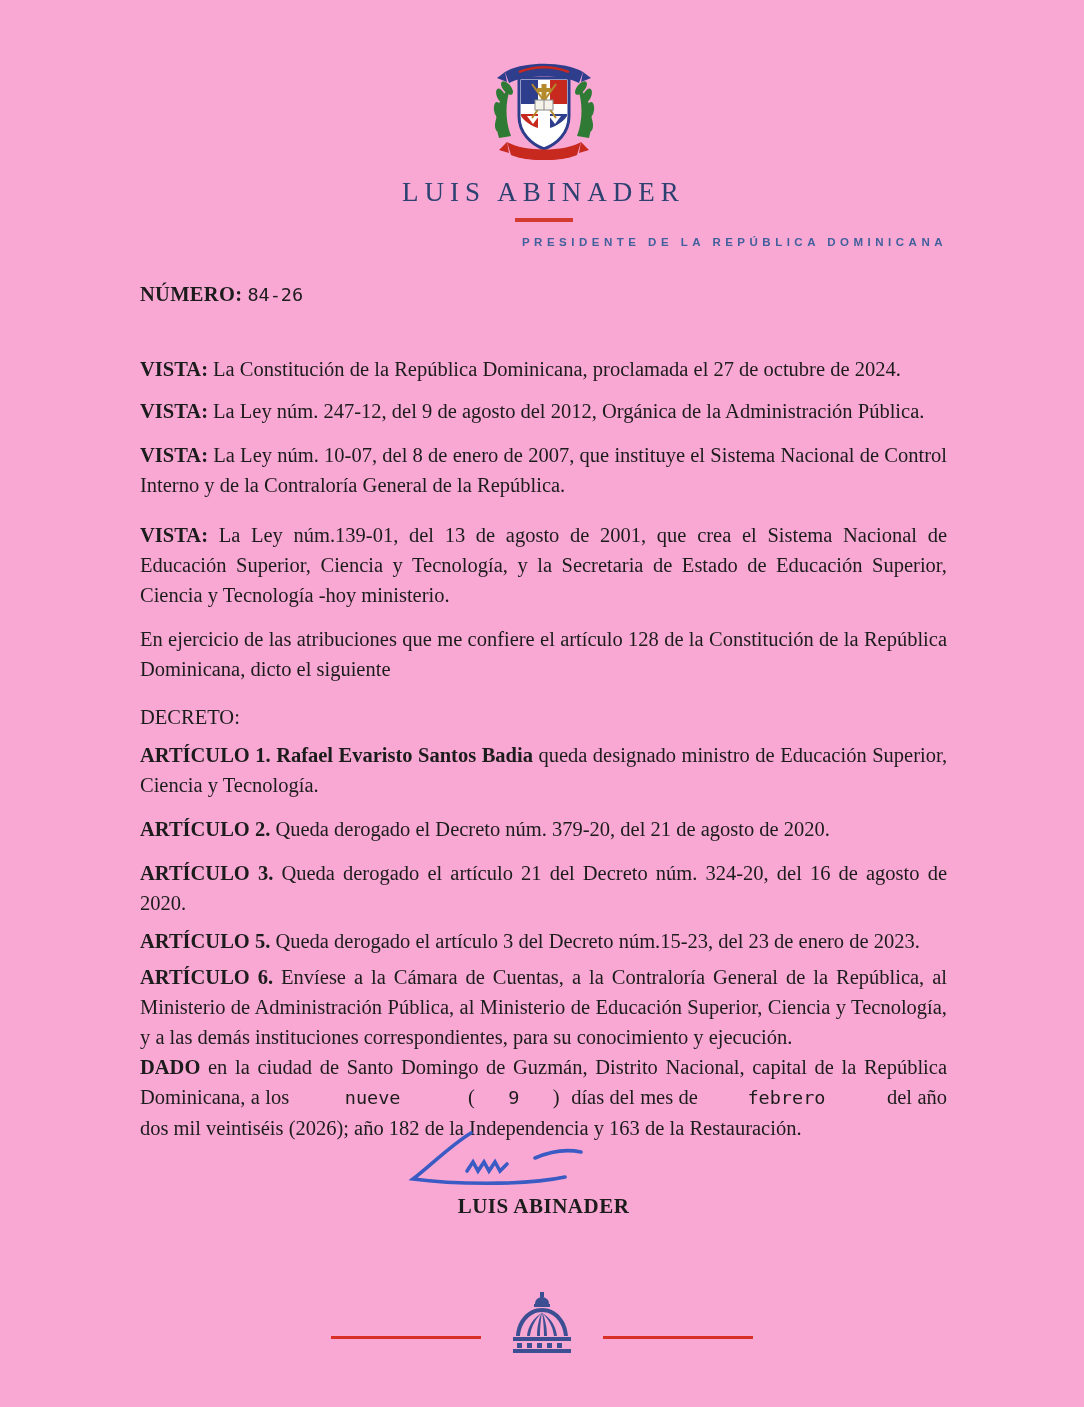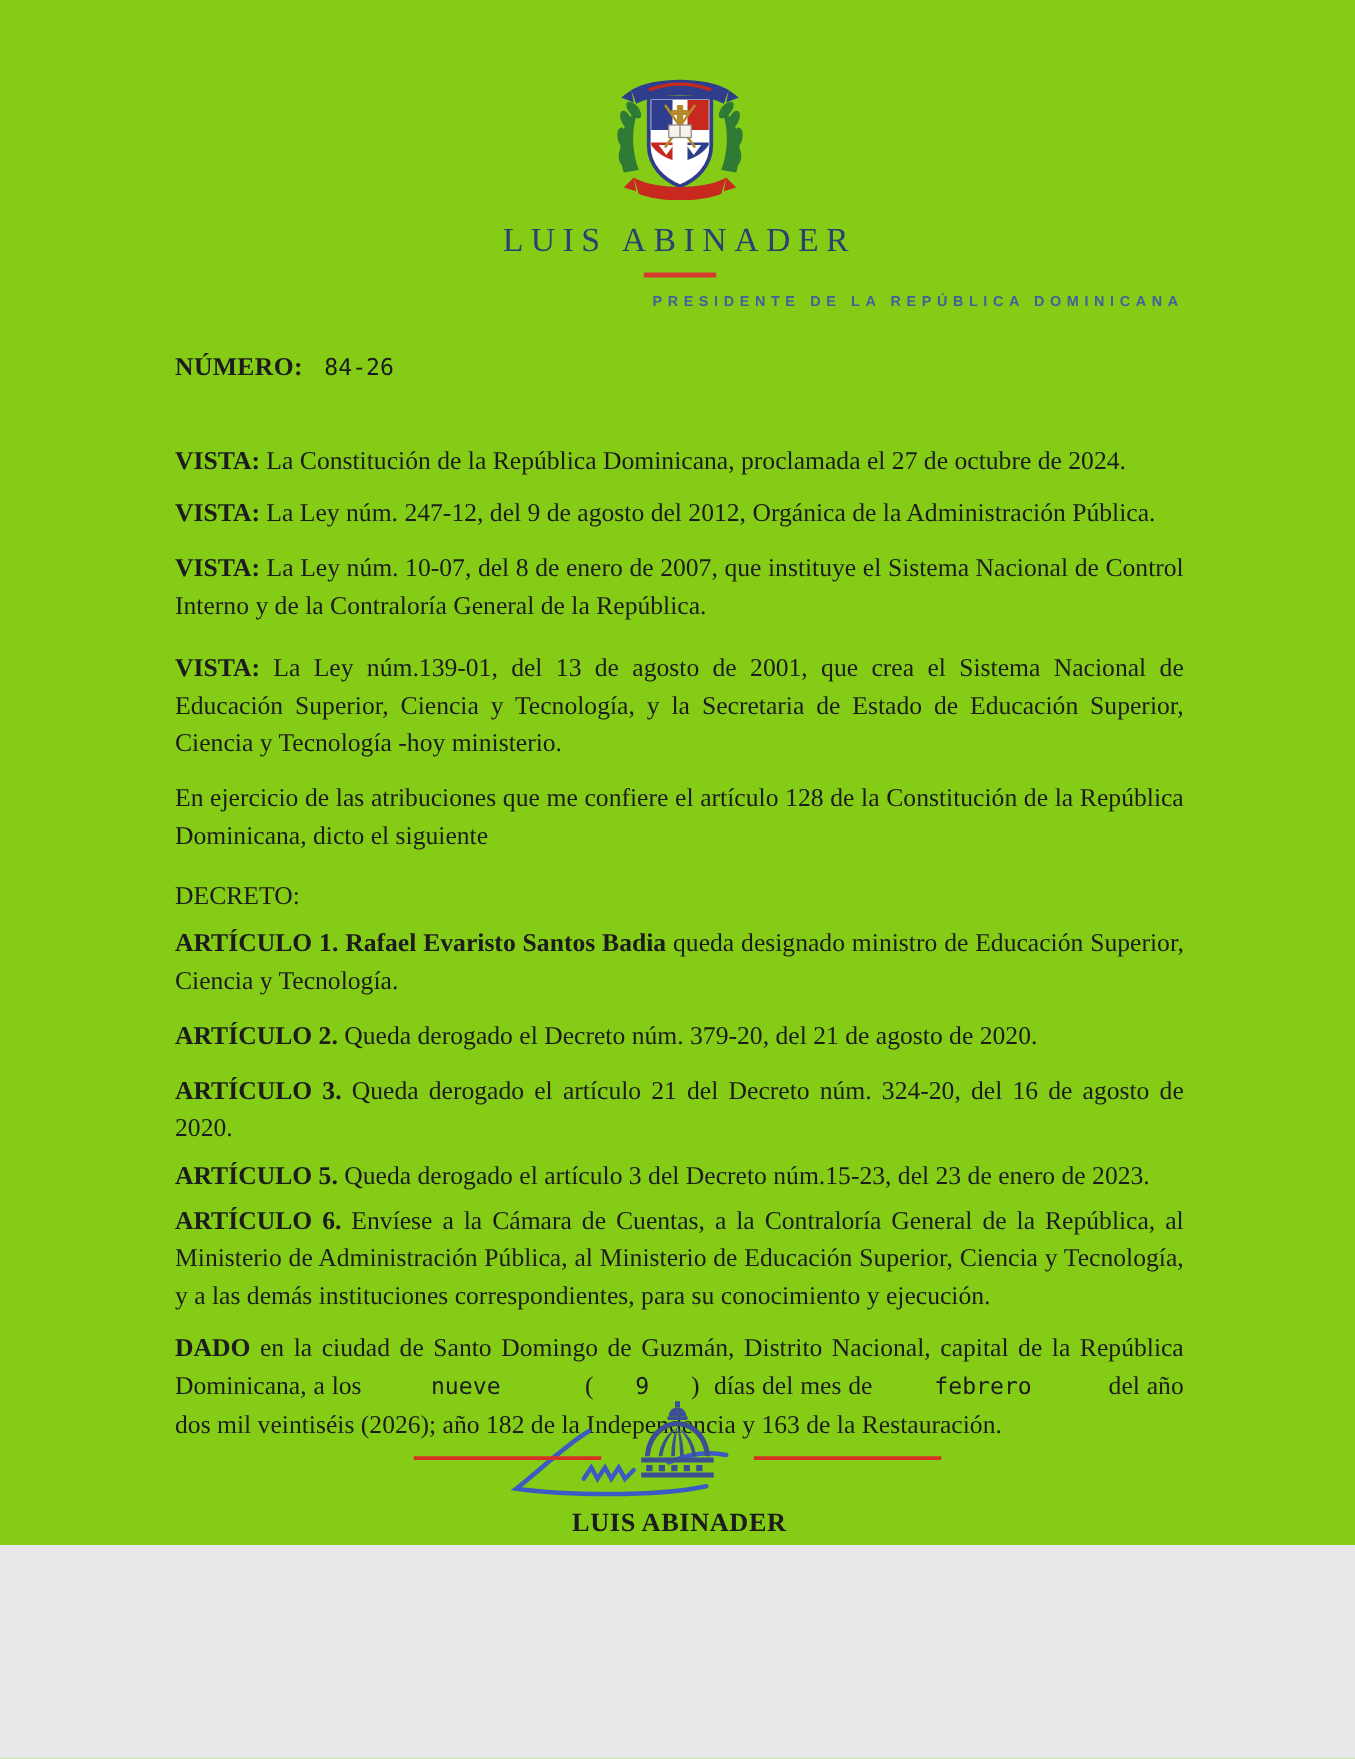--- a/index.html
+++ b/index.html
@@ -1,22 +1,22 @@
 <!DOCTYPE html>
 <html><head>
 <meta charset="utf-8">
 <style>
   * { box-sizing: border-box; }
   html, body { margin: 0; padding: 0; background: #e8e8e8; }
   .page {
     position: relative;
     width: 1084px;
-    height: 1236px;
+    height: 1407px;
     margin: 0 auto;
-    background: #84cc16;
+    background: #f9a8d4;
     font-family: "Liberation Serif", serif;
     color: #1c1c1c;
     overflow: hidden;
   }
   .content { padding: 56px 137px 0 140px; }
 
   
   .crest { display: block; margin: 0 auto; }
   .hdr-name {
     text-align: center;
@@ -39,35 +39,35 @@
     font-weight: 600;
   }
 
   
   .numero { margin-top: 30px; font-size: 20.5px; line-height: 30px; }
   .numero b { letter-spacing: 0.3px; }
   .fill {
     font-family: "DejaVu Sans Mono", monospace;
     font-size: 18.5px;
   }
-  .numero .fill { margin-left: 12px; }
+  .numero .fill { }
   p.para {
     font-size: 20.5px;
     line-height: 30px;
     text-align: justify;
     margin: 14px 0 0 0;
   }
   p.mt34 { margin-top: 44px; }
   p.mt22 { margin-top: 12px; }
   p.mt20 { margin-top: 20px; }
   p.mt18 { margin-top: 18px; }
   p.mt10 { }
   p.mt8  { margin-top: 8px; }
   p.mt6  { margin-top: 6px; }
-  p.mt0  { margin-top: 12px; }
+  p.mt0  { margin-top: 0; }
   .decreto { text-align: center; font-weight: normal; }
 
   
   .gap-day   { margin-left: 50px; margin-right: 62px; }
   .gap-num   { margin-left: 28px; margin-right: 28px; }
   .gap-close { margin-right: 6px; }
   .gap-month { margin-left: 44px; margin-right: 56px; }
 
   
   .sig-wrap { text-align: center; margin-top: -16px; height: 62px; }

